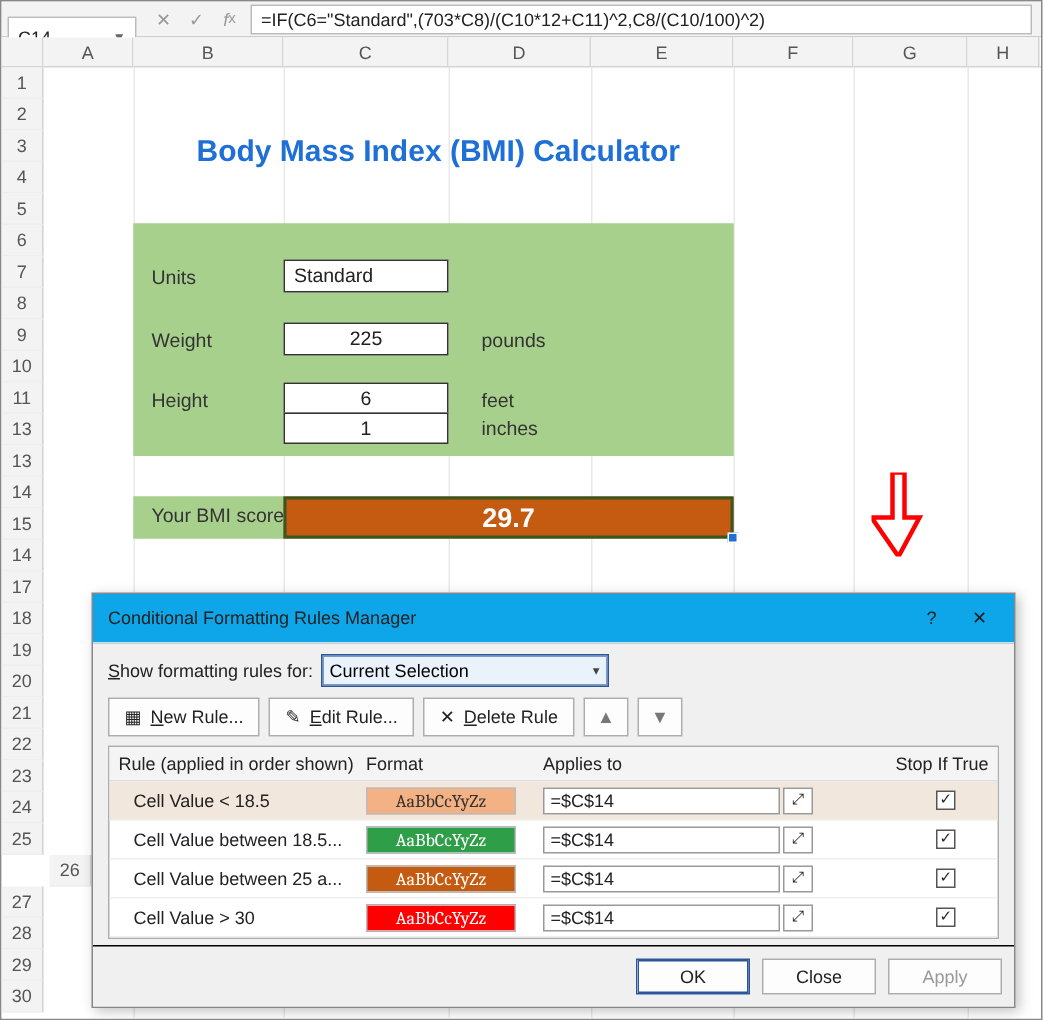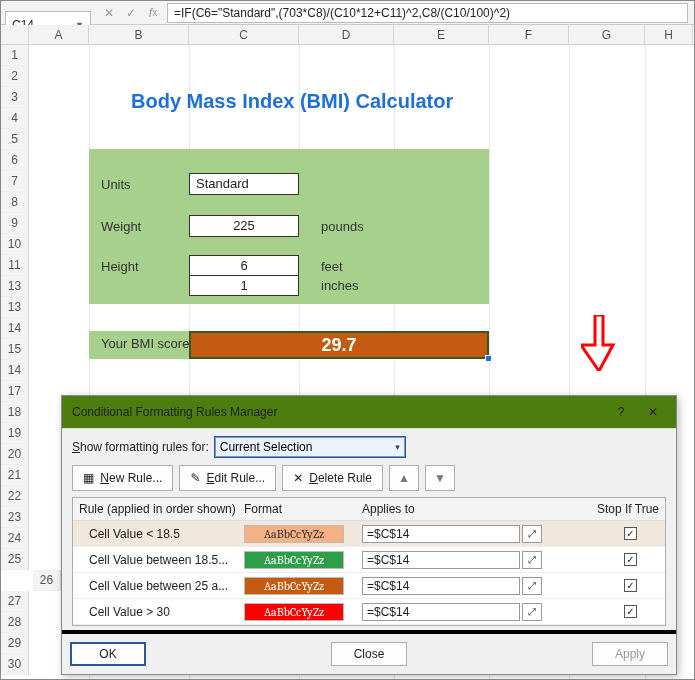--- a/index.html
+++ b/index.html
@@ -129,21 +129,21 @@
     left:60px; top:370px;
     width:616px;
     background:#f0f0f0;
     border:1px solid #888;
     box-shadow: 2px 2px 8px rgba(0,0,0,0.25);
     font-size:12px;
   }
   .dlg-title {
     display:flex; align-items:center; justify-content:space-between;
     padding:6px 8px 6px 10px;
-    background:#4d7c0f;
+    background:#0ea5e9;
     border-bottom:1px solid #ddd;
   }
   .dlg-title .rbtns { display:flex; gap:2px;}
   .dlg-title .rbtn { width:30px; height:20px; display:flex;align-items:center;justify-content:center; }
   .dlg-body { padding:8px 10px 4px 10px; }
   .dlg-row1 { display:flex; align-items:center; gap:6px; margin-bottom:8px;}
   .dlg-select {
     border:1px solid #7a99c7; background:#fff; height:20px; width:190px;
     display:flex;align-items:center;justify-content:space-between;padding:0 4px;
     color:#000;
@@ -179,21 +179,21 @@
   .rule-row .c3{width:200px; display:flex;align-items:center;gap:2px;}
   .refbox{
     border:1px solid #999;background:#fff;height:18px;width:158px;padding:0 4px;line-height:16px;
   }
   .refpick{
     width:20px;height:18px;border:1px solid #999;background:#fff;display:flex;align-items:center;justify-content:center;font-size:10px;
   }
   .rule-row .c4{flex:1; display:flex;justify-content:flex-end;padding-right:22px;}
   .cb{width:13px;height:13px;border:1px solid #555;background:#fff;display:flex;align-items:center;justify-content:center;font-size:10px;line-height:10px;}
   .dlg-foot{
-    border-top:4px solid #000000;padding:8px;display:flex;justify-content:space-between;gap:8px;background:#f0f0f0;
+    border-top:1px solid #000000;padding:8px;display:flex;justify-content:flex-end;gap:8px;background:#f0f0f0;
   }
   .btn{
     width:76px;height:24px;border:1px solid #adadad;background:#fdfdfd;
     display:flex;align-items:center;justify-content:center;
   }
   .btn.def{border:1px solid #2b579a;box-shadow:inset 0 0 0 1px #2b579a;}
   .btn.dis{color:#999;}
 </style>
 </head>
 <body>

